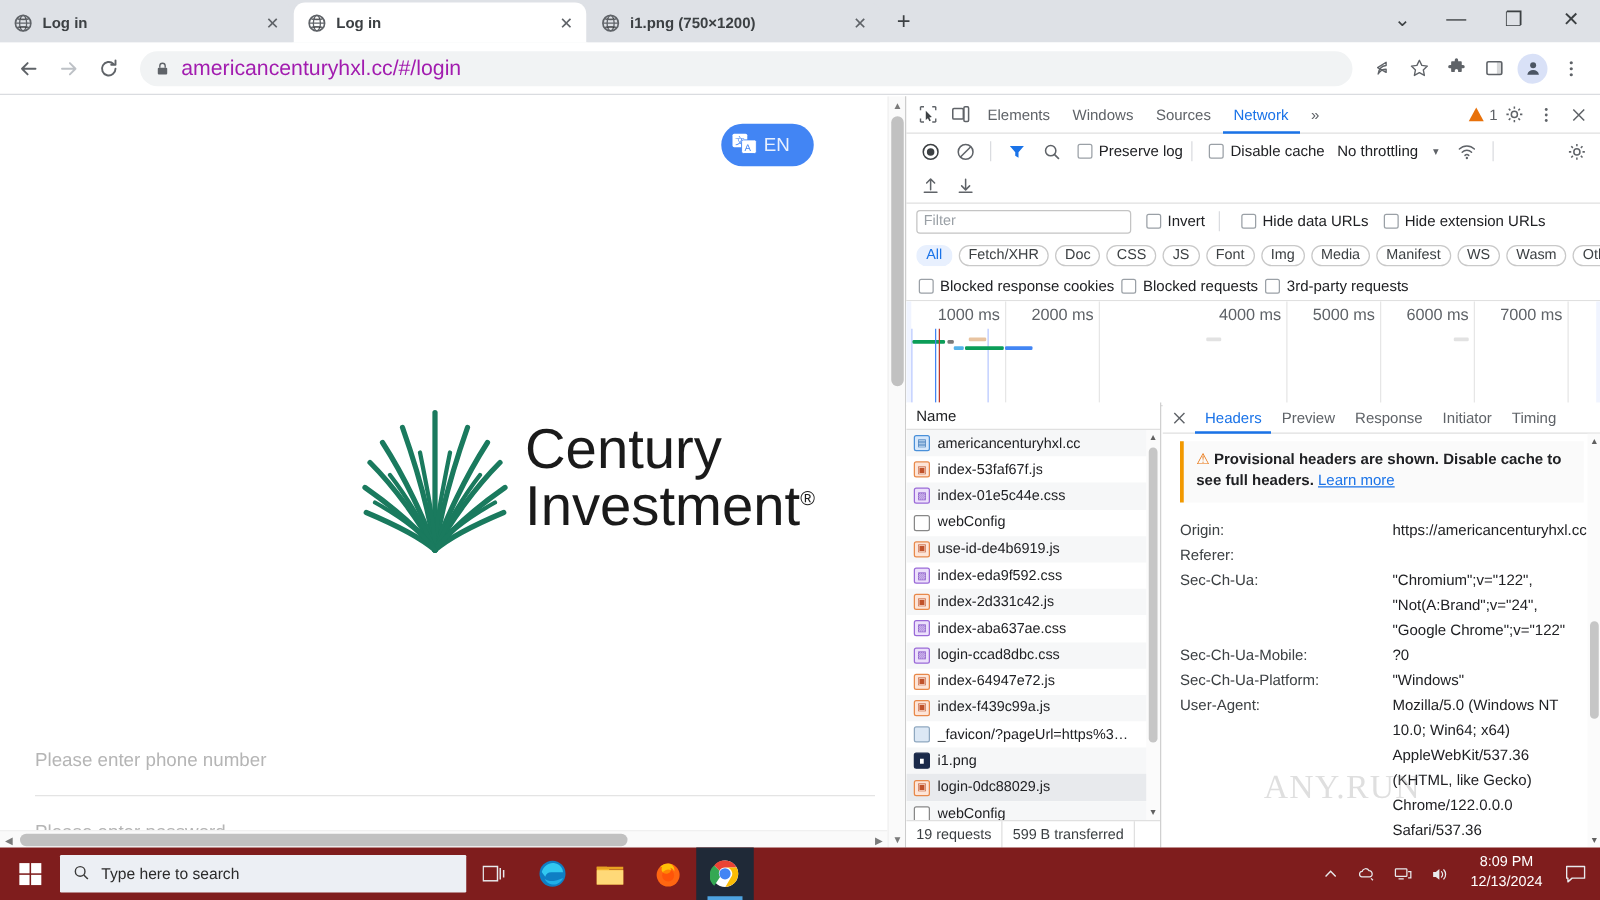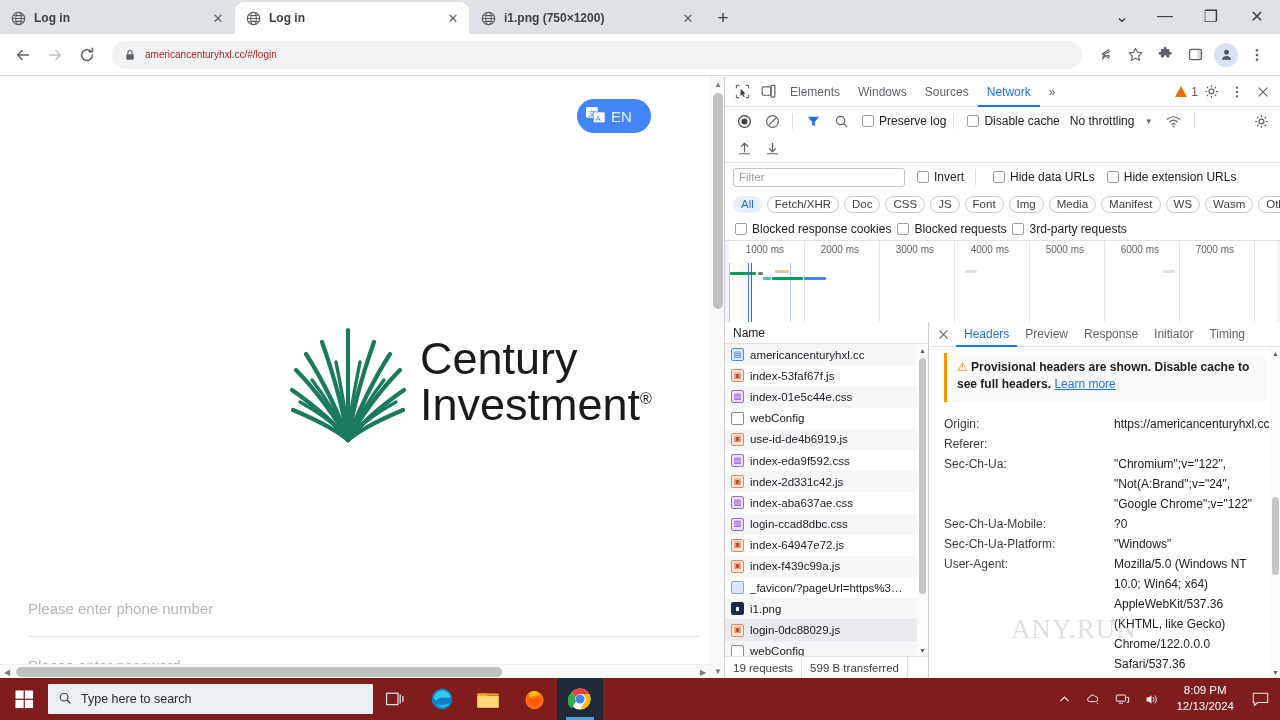--- a/index.html
+++ b/index.html
@@ -50,21 +50,21 @@
     border-bottom:1px solid #dadce0;
   }
   .navbtn {
     width:30px; height:30px; display:flex; align-items:center; justify-content:center;
     color:#5f6368; margin-right:2px;
   }
   .navbtn.dim { color:#bdc1c6; }
   .omnibox {
     flex:1 1 auto; height:28px; background:#f1f3f4; border-radius:14px;
     display:flex; align-items:center; padding:0 12px; margin:0 8px;
-    font-size:10px; color:#b91c1c;text-align:center;
+    font-size:17px; color:#a21caf;text-align:center;
   }
   .omnibox .lock { margin-right:9px; display:flex; align-items:center; }
   .tb-icons { display:flex; align-items:center; }
   .tbi { width:30px; height:30px; display:flex; align-items:center; justify-content:center; color:#5f6368; }
   .tbi.avatar { background:#d9e1f7; border-radius:50%; width:24px; height:24px; margin:0 4px; }
 
   
   .viewport {
     position:absolute; left:0; top:77px; width:724px; height:601px;
     background:#fff; overflow:hidden;
@@ -176,21 +176,21 @@
   }
 
   .overview {
     position:relative; height:84px; border-bottom:1px solid #d0d0d0; background:#fff;
     overflow:hidden;
   }
   .ov-tick {
     position:absolute; top:0; height:84px; border-right:1px solid #e6e6e6;
   }
   .ov-tick span {
-    position:absolute; right:20px; top:3px; font-size:10px; color:#5f6368; white-space:nowrap;
+    position:absolute; right:4px; top:3px; font-size:13px; color:#5f6368; white-space:nowrap;
   }
   .ov-band { position:absolute; left:0; width:4px; top:0; height:84px; background:#f0f4ff; }
   .ov-sel {
     position:absolute; left:4px; top:22px; width:62px; height:62px;
     background:#fff; border-left:1px solid #b8c7ff; border-right:1px solid #b8c7ff;
   }
   .bar { position:absolute; height:3px; border-radius:1px; }
   .vline { position:absolute; width:1px; top:22px; height:62px; }
   .netlist {
     position:absolute; left:0; top:245px; width:204px; height:356px;
@@ -625,23 +625,20 @@
       <div class="ov-band" style="left:0;"></div>
       <div class="ov-band" style="left:552px;"></div>
       <div class="ov-sel"></div>
 
       <div class="ov-tick" style="left:0;width:80px;">
           <span>1000 ms</span>
         </div>
       <div class="ov-tick" style="left:80px;width:75px;">
           <span>2000 ms</span>
         </div>
-      <div class="ov-tick" style="left:155px;width:75px;">
-          <span>3000 ms</span>
-        </div>
       <div class="ov-tick" style="left:230px;width:75px;">
           <span>4000 ms</span>
         </div>
       <div class="ov-tick" style="left:305px;width:75px;">
           <span>5000 ms</span>
         </div>
       <div class="ov-tick" style="left:380px;width:75px;">
           <span>6000 ms</span>
         </div>
       <div class="ov-tick" style="left:455px;width:75px;">

